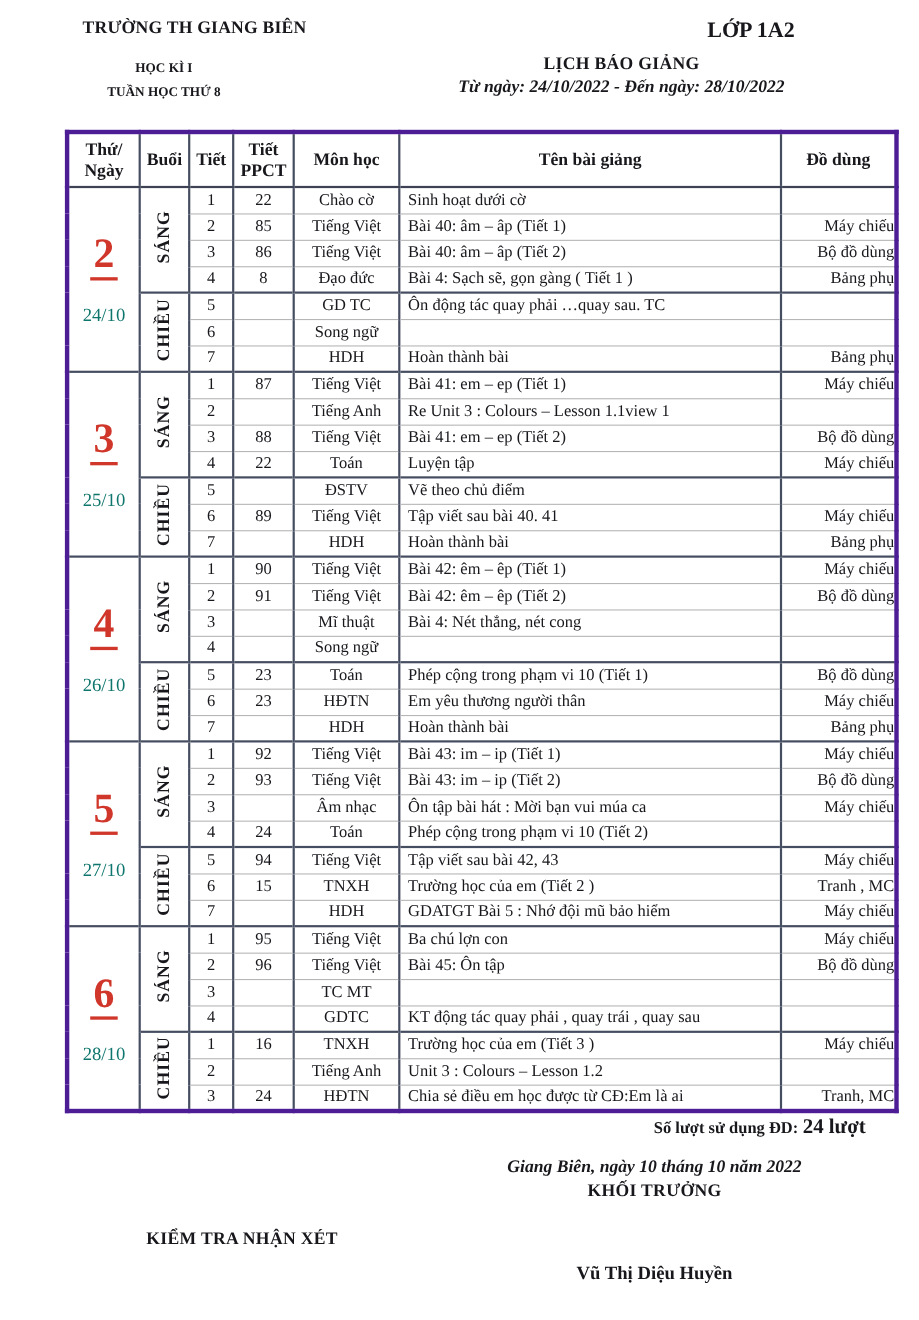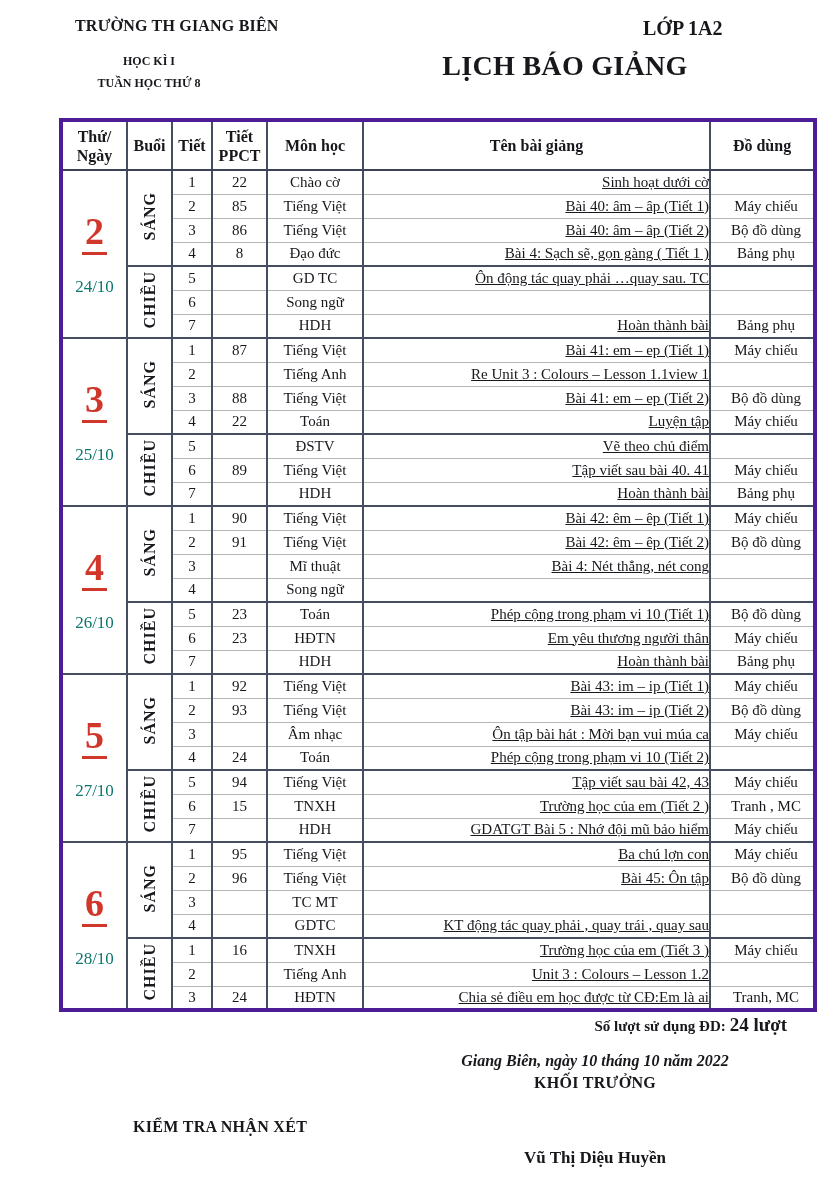--- a/index.html
+++ b/index.html
@@ -11,21 +11,21 @@
     font-family: "Liberation Serif", "DejaVu Serif", serif;
     overflow: hidden;
   }
   .abs { position: absolute; }
 
   
   .school-name { left: 75px; top: 17px; font-size: 16px; font-weight: bold; letter-spacing: .2px; }
   .class-name  { left: 643px; top: 17px; font-size: 20px; font-weight: bold; }
   .semester-block { left: 64px; top: 50px; width: 170px; text-align: center; font-weight: bold; font-size: 12px; line-height: 22px; }
   .title-block { left: 350px; top: 50px; width: 430px; text-align: center; }
-  .doc-title { font-size: 28px; font-weight: bold; letter-spacing: .3px; }
+  .doc-title { font-size: 16px; font-weight: bold; letter-spacing: .3px; }
   .date-range { margin-top: 3px; font-size: 16px; font-weight: bold; font-style: italic; }
 
   
   .sched { left: 59px; top: 118px; border-collapse: collapse; table-layout: fixed; width: 754px; }
   .sched th, .sched td {
     border-left: 2px solid #454d61;
     vertical-align: middle;
     font-size: 15px;
     overflow: hidden;
     white-space: nowrap;
@@ -36,22 +36,22 @@
     font-size: 16px;
     font-weight: bold;
     text-align: center;
     line-height: 19px;
     border-bottom: 2px solid #3c4254;
   }
   .sched tbody tr { height: 24px; }
   .sched tbody tr.light > td { border-top: 1px solid #b6b6b6; }
   .sched tbody tr.major > td { border-top: 2px solid #454d61; }
   .cell-tiet, .cell-ppct, .cell-mon { text-align: center; }
-  .cell-ten   { text-align: right; padding-left: 7px; text-decoration: underline; }
-  .cell-dodung{ text-align: center; padding-left: 8px; }
+  .cell-ten   { text-align: left; padding-left: 7px; }
+  .cell-dodung{ text-align: right; padding-left: 8px; }
 
   .day-cell { text-align: center; }
   .day-num {
     display: inline-block;
     color: #d0362a;
     font-size: 38px;
     font-weight: bold;
     line-height: 40px;
     border-bottom: 3px solid #d0362a;
     padding: 0 3px 1px 3px;
@@ -83,20 +83,21 @@
 <div class="abs school-name">TRƯỜNG TH GIANG BIÊN</div>
 <div class="abs class-name">LỚP 1A2</div>
 
 <div class="abs semester-block">
   <div>HỌC KÌ I</div>
   <div>TUẦN HỌC THỨ 8</div>
 </div>
 
 <div class="abs title-block">
   <div class="doc-title">LỊCH BÁO GIẢNG</div>
+  <div class="date-range">Từ ngày: 24/10/2022 - Đến ngày: 28/10/2022</div>
 </div>
 
 <table class="abs sched">
   <colgroup>
     <col style="width:66px">
       <col style="width:45px">
       <col style="width:40px">
     <col style="width:55px">
       <col style="width:96px">
       <col style="width:347px">

